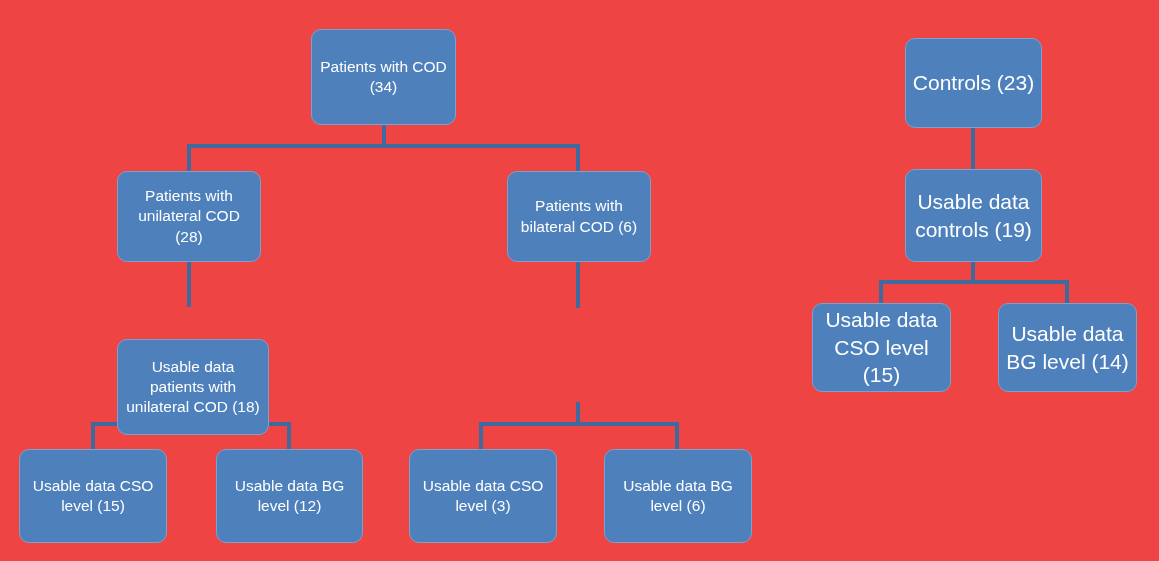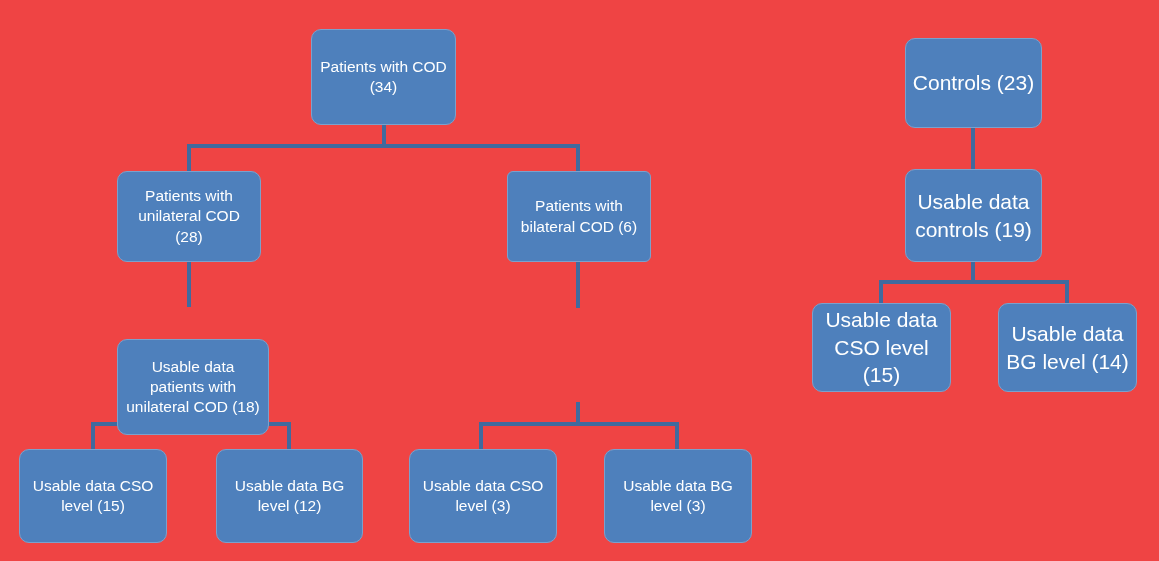--- a/index.html
+++ b/index.html
@@ -37,21 +37,21 @@
   .line {
     position: absolute;
     background: #406a9e;
   }
   .vline { width: 4px; }
   .hline { height: 4px; }
 
   
   .n-patients-cod      { left: 311px; top: 29px;  width: 145px; height: 96px; }
   .n-unilateral        { left: 117px; top: 171px; width: 144px; height: 91px; }
-  .n-bilateral         { left: 507px; top: 171px; width: 144px; height: 91px; border-radius: 6px; }
+  .n-bilateral         { left: 507px; top: 171px; width: 144px; height: 91px; }
   .n-usable-unilateral { left: 117px; top: 307px; width: 152px; height: 96px; margin-top: 32px; }
   .n-usable-bilateral  { left: 507px; top: 308px; width: 144px; height: 94px; }
   .n-uni-cso           { left: 19px;  top: 449px; width: 148px; height: 94px; }
   .n-uni-bg            { left: 216px; top: 449px; width: 147px; height: 94px; }
   .n-bi-cso            { left: 409px; top: 449px; width: 148px; height: 94px; }
   .n-bi-bg             { left: 604px; top: 449px; width: 148px; height: 94px; }
 
   
   .n-controls          { left: 905px; top: 38px;  width: 137px; height: 90px; }
   .n-usable-controls   { left: 905px; top: 169px; width: 137px; height: 93px; }
@@ -108,20 +108,20 @@
   <div class="line vline c18"></div>
   <div class="line vline c19"></div>
 
   <div class="node n-patients-cod">Patients with COD (34)</div>
   <div class="node n-unilateral">Patients with unilateral COD (28)</div>
   <div class="node n-bilateral">Patients with bilateral COD (6)</div>
   <div class="node n-usable-unilateral">Usable data patients with unilateral COD (18)</div>
   <div class="node n-uni-cso">Usable data CSO level (15)</div>
   <div class="node n-uni-bg">Usable data BG level (12)</div>
   <div class="node n-bi-cso">Usable data CSO level (3)</div>
-  <div class="node n-bi-bg">Usable data BG level (3)</div>
+  <div class="node n-bi-bg">Usable data BG level (6)</div>
 
   <div class="node big n-controls">Controls (23)</div>
   <div class="node big n-usable-controls">Usable data controls (19)</div>
   <div class="node big n-controls-cso">Usable data CSO level (15)</div>
   <div class="node big n-controls-bg">Usable data BG level (14)</div>
 
 </div>
 
 </body></html>

